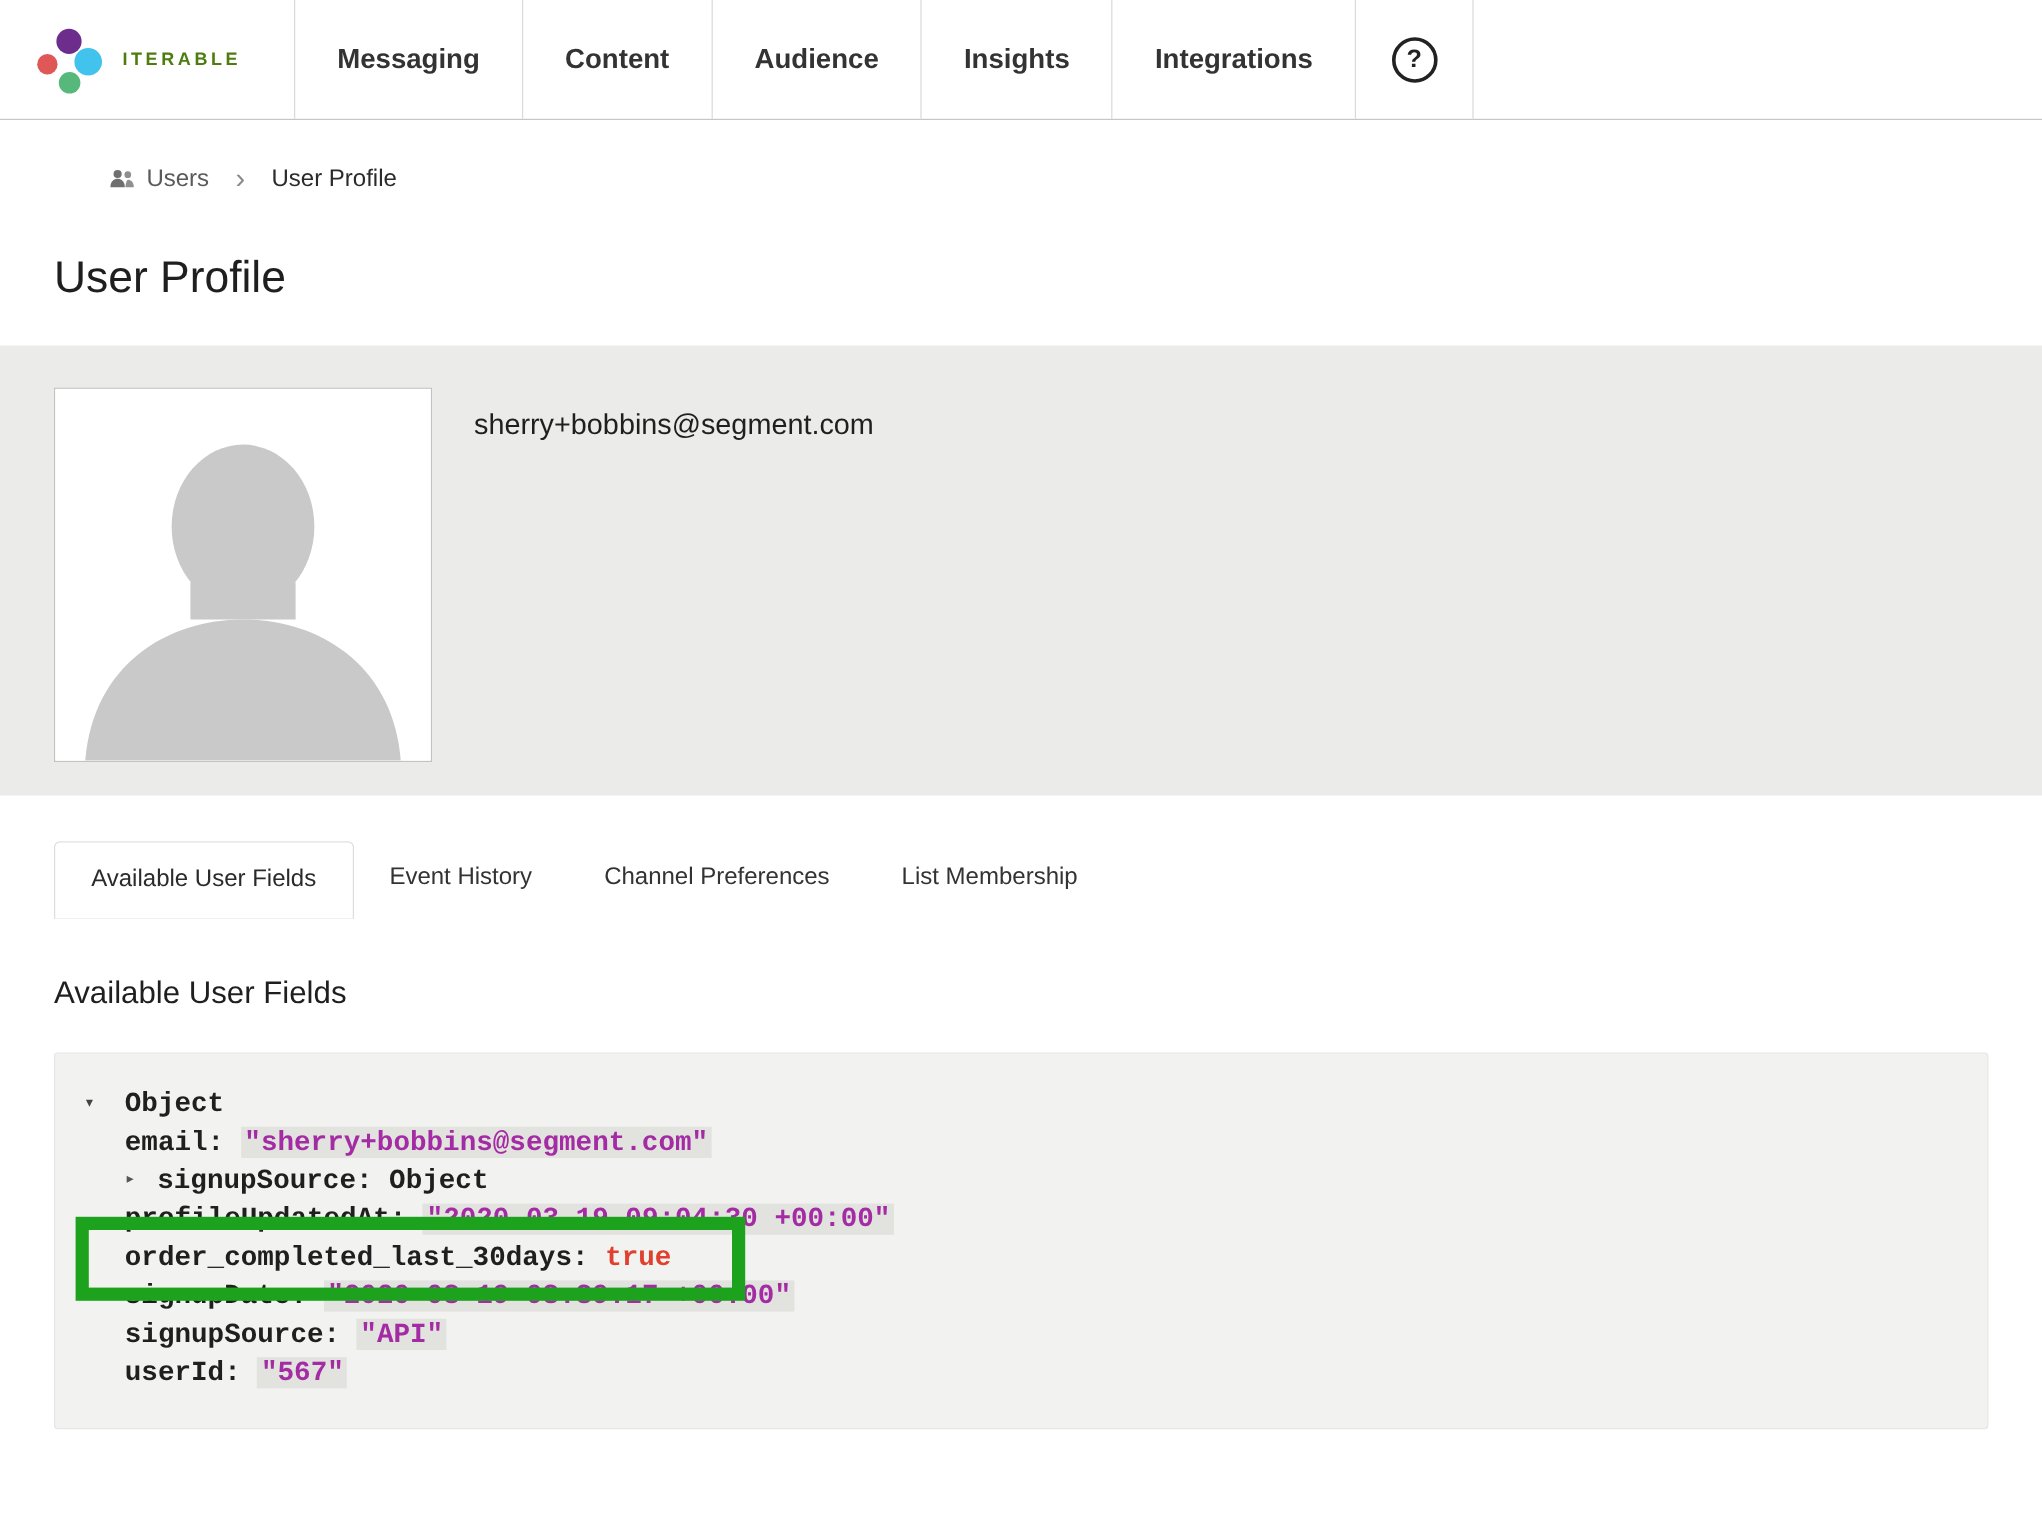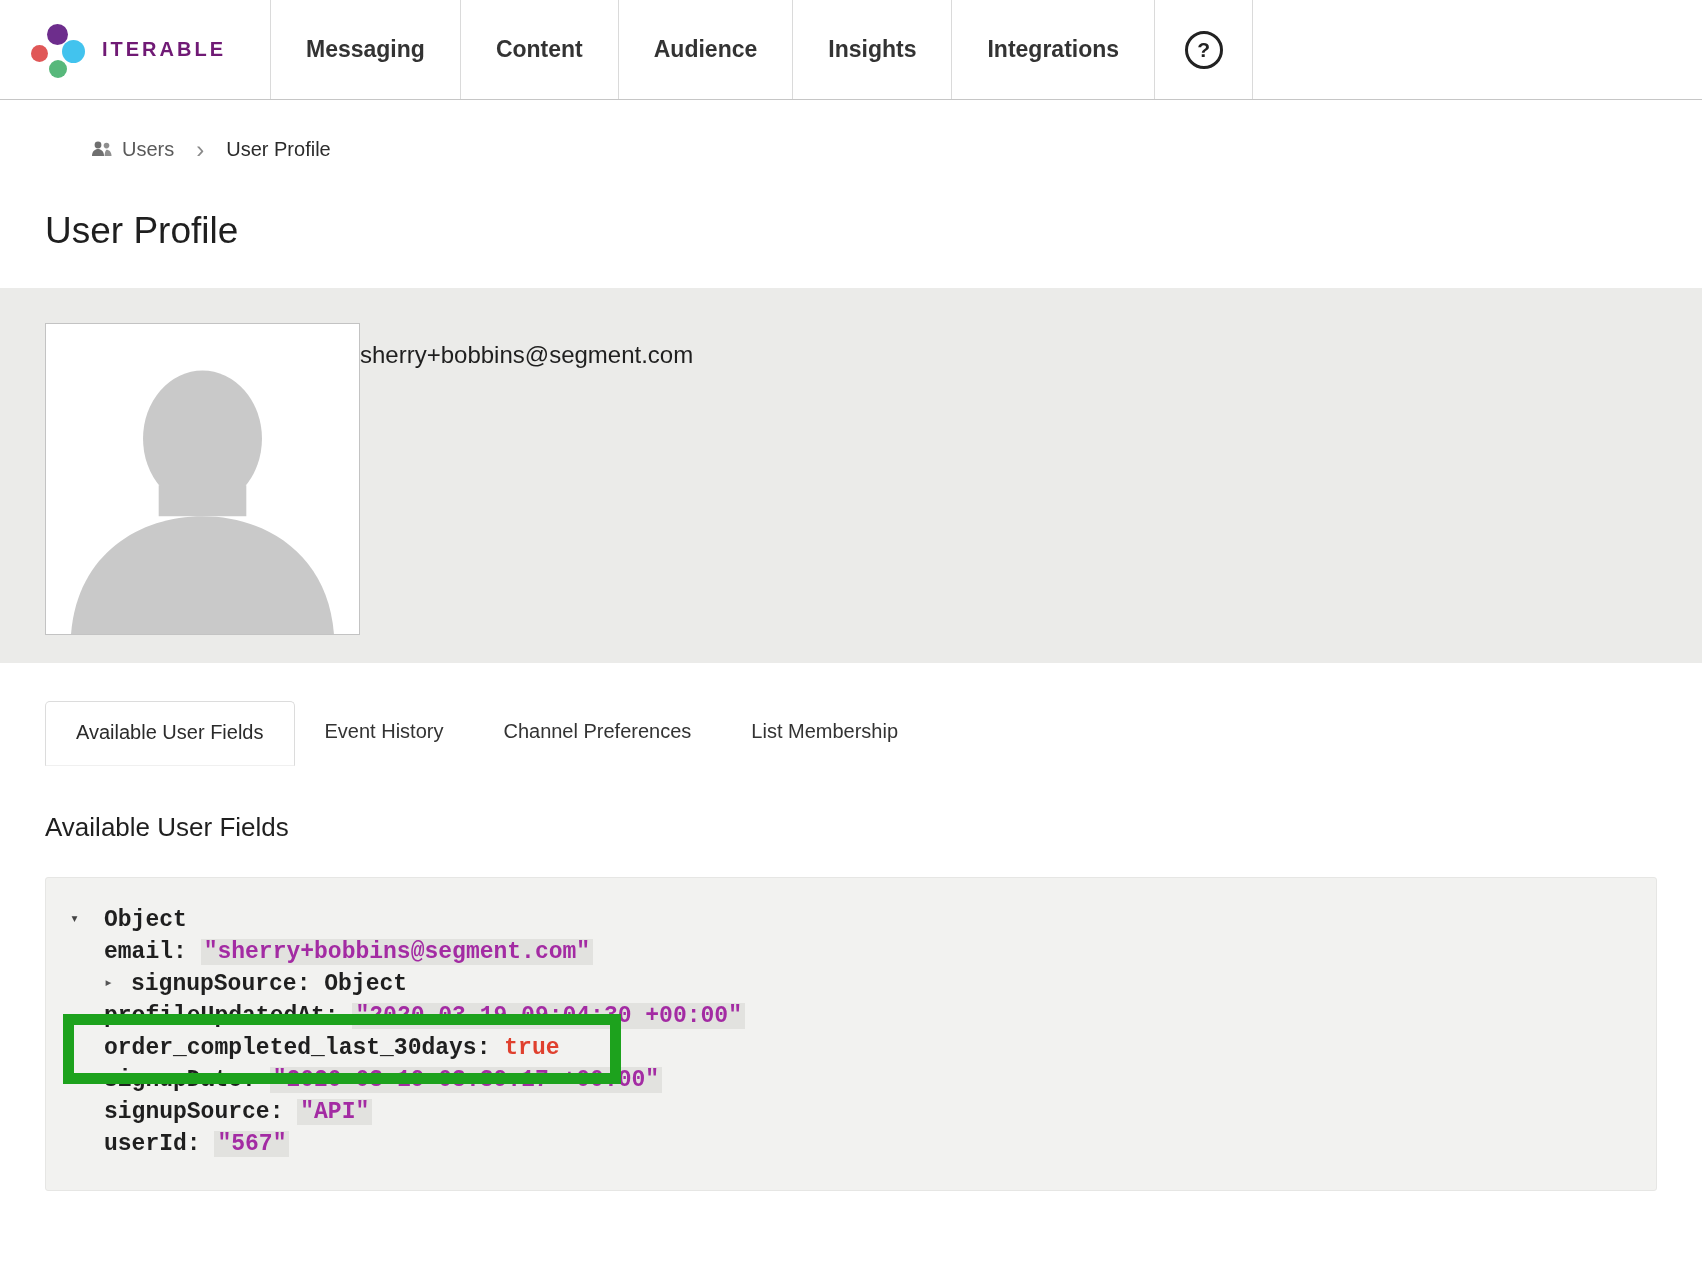--- a/index.html
+++ b/index.html
@@ -8,36 +8,36 @@
 
   
   .topnav { display: flex; align-items: stretch; height: 100px; border-bottom: 1px solid #c6c6c6; background: #fff; }
   .brand { display: flex; align-items: center; gap: 16px; padding: 0 44px 0 28px; border-right: 1px solid #dadada; cursor: pointer; }
   .logo-mark { position: relative; width: 58px; height: 58px; flex: 0 0 auto; }
   .dot { position: absolute; border-radius: 50%; }
   .dot-purple { width: 21px; height: 21px; left: 19px; top: 3px;  background: #6d2d8c; }
   .dot-blue   { width: 23px; height: 23px; left: 34px; top: 19px; background: #42c3ee; }
   .dot-green  { width: 18px; height: 18px; left: 21px; top: 39px; background: #57b87b; }
   .dot-red    { width: 17px; height: 17px; left: 3px;  top: 24px; background: #e05757; }
-  .brand-name { font-size: 20px; font-weight: 700; letter-spacing: 3px; color: #701a75; }
+  .brand-name { font-size: 15px; font-weight: 700; letter-spacing: 3px; color: #4d7c0f; }
   .nav-item { display: flex; align-items: center; padding: 0 35px; border-right: 1px solid #dadada; font-size: 23px; font-weight: 700; color: #333; cursor: pointer; white-space: nowrap; }
   .help-block { width: 98px; display: flex; align-items: center; justify-content: center; border-right: 1px solid #dadada; cursor: pointer; }
   .help-circle { width: 38px; height: 38px; border: 3px solid #222; border-radius: 50%; display: flex; align-items: center; justify-content: center; font-size: 21px; font-weight: 700; color: #222; }
 
   
   .breadcrumb { display: flex; align-items: flex-start; gap: 16px; padding: 38px 45px 0 45px; font-size: 20px; margin-left: 45px; }
   .crumb-root { display: flex; align-items: center; gap: 9px; color: #5a5a5a; cursor: pointer; }
   .crumb-chevron { color: #8a8a8a; font-size: 24px; line-height: 1; padding: 0 6px; }
   .crumb-current { color: #2b2b2b; }
 
   
   .page-title { font-size: 37px; font-weight: 500; color: #1f1f1f; margin: 48px 0 36px 45px; }
 
   
-  .profile-band { background: #ebebe9; padding: 35px 45px 28px 45px; display: flex; height: 375px; }
+  .profile-band { background: #ebebe9; padding: 35px 45px 28px 45px; display: flex; gap: 35px; height: 375px; }
   .avatar-box { width: 315px; height: 312px; background: #fff; border: 1px solid #c3c3c3; flex: 0 0 auto; overflow: hidden; }
   .avatar-box svg { display: block; width: 100%; height: 100%; }
   .profile-email { font-size: 24px; color: #1f1f1f; margin-top: 18px; }
 
   
   .tabs { display: flex; align-items: stretch; margin: 38px 0 0 45px; }
   .tab { font-size: 20px; color: #333; padding: 19px 30px 21px 30px; cursor: pointer; white-space: nowrap; }
   .tab.active { background: #fff; border: 1px solid #dcdcdc; border-bottom: 1px solid #f0f0f0; border-radius: 5px 5px 0 0; color: #2b2b2b; }
 
   

